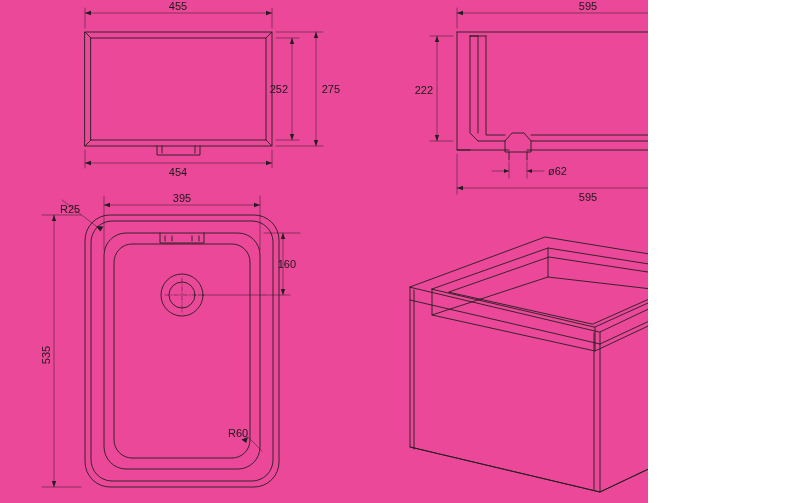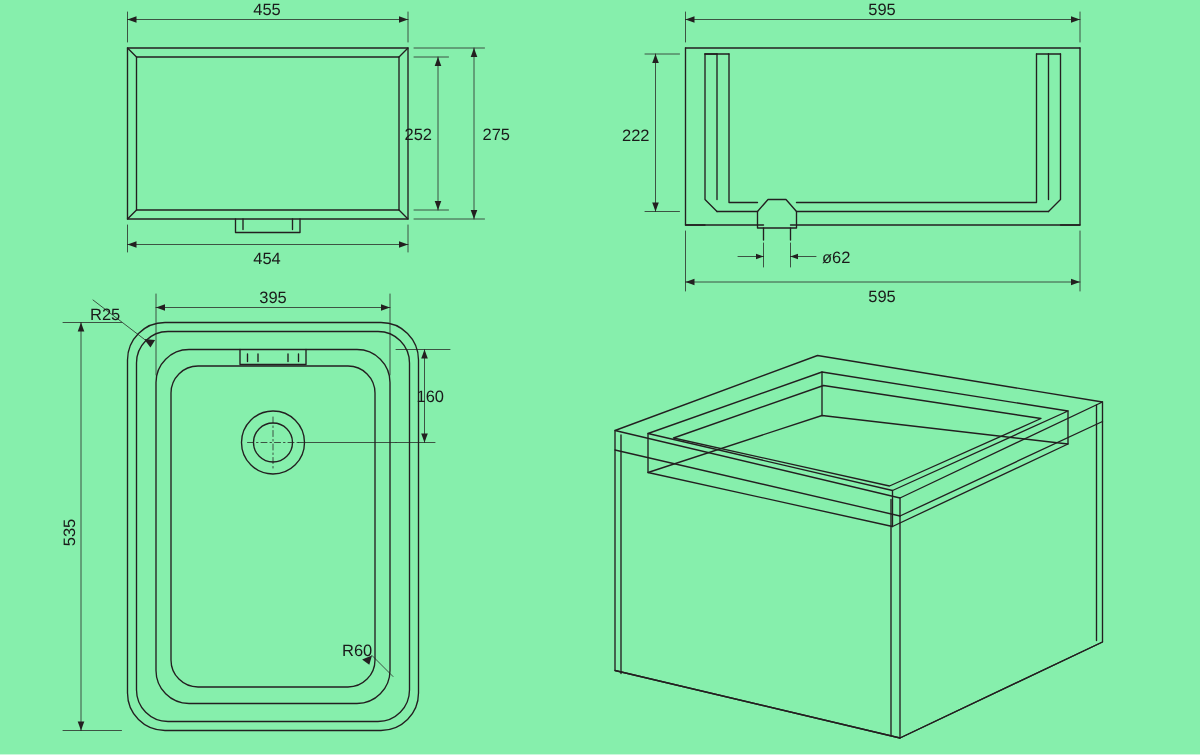--- a/index.html
+++ b/index.html
@@ -5,23 +5,23 @@
   html, body {
     margin: 0;
     padding: 0;
     background: #ffffff;
   }
   body {
     font-family: "Liberation Sans", sans-serif;
   }
   #sheet {
     position: relative;
-    width: 800px;
+    width: 648px;
     height: 503px;
-    background: #86efac;
+    background: #ec4899;
     overflow: hidden;
   }
   #sheet svg {
     position: absolute;
     left: 0;
     top: 0;
   }
   .dim-text {
     font-family: "Liberation Sans", sans-serif;
     font-size: 11px;

